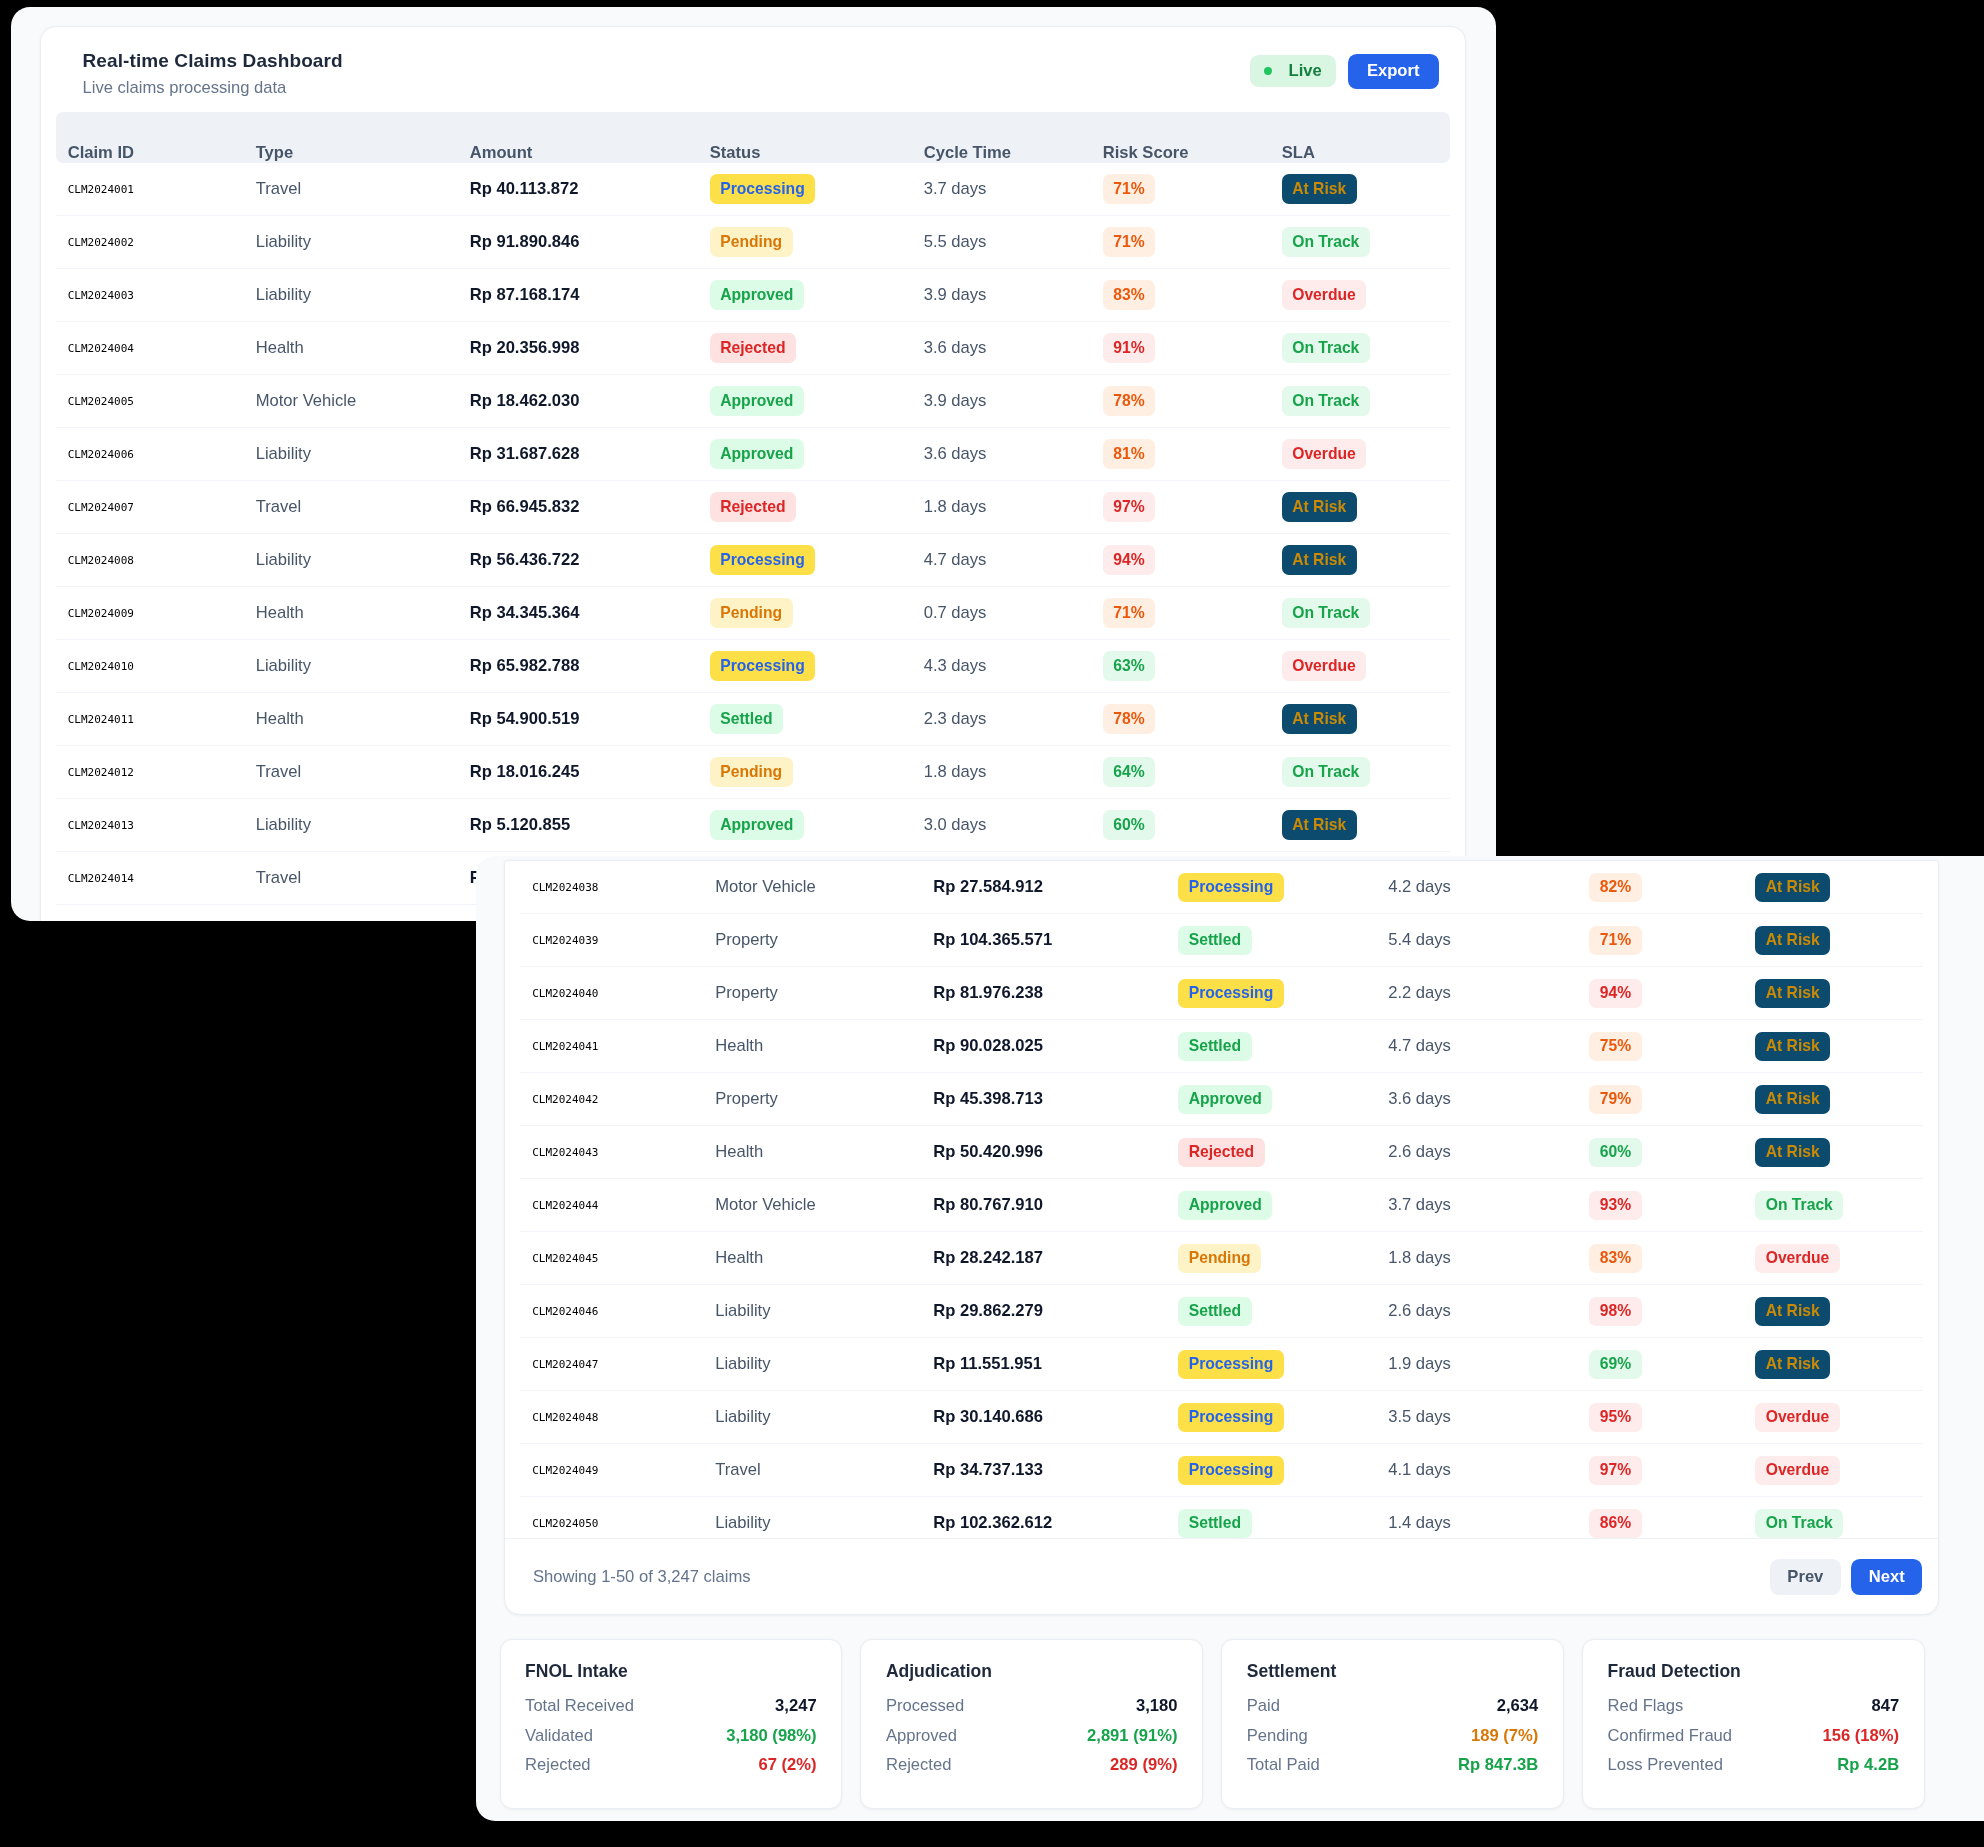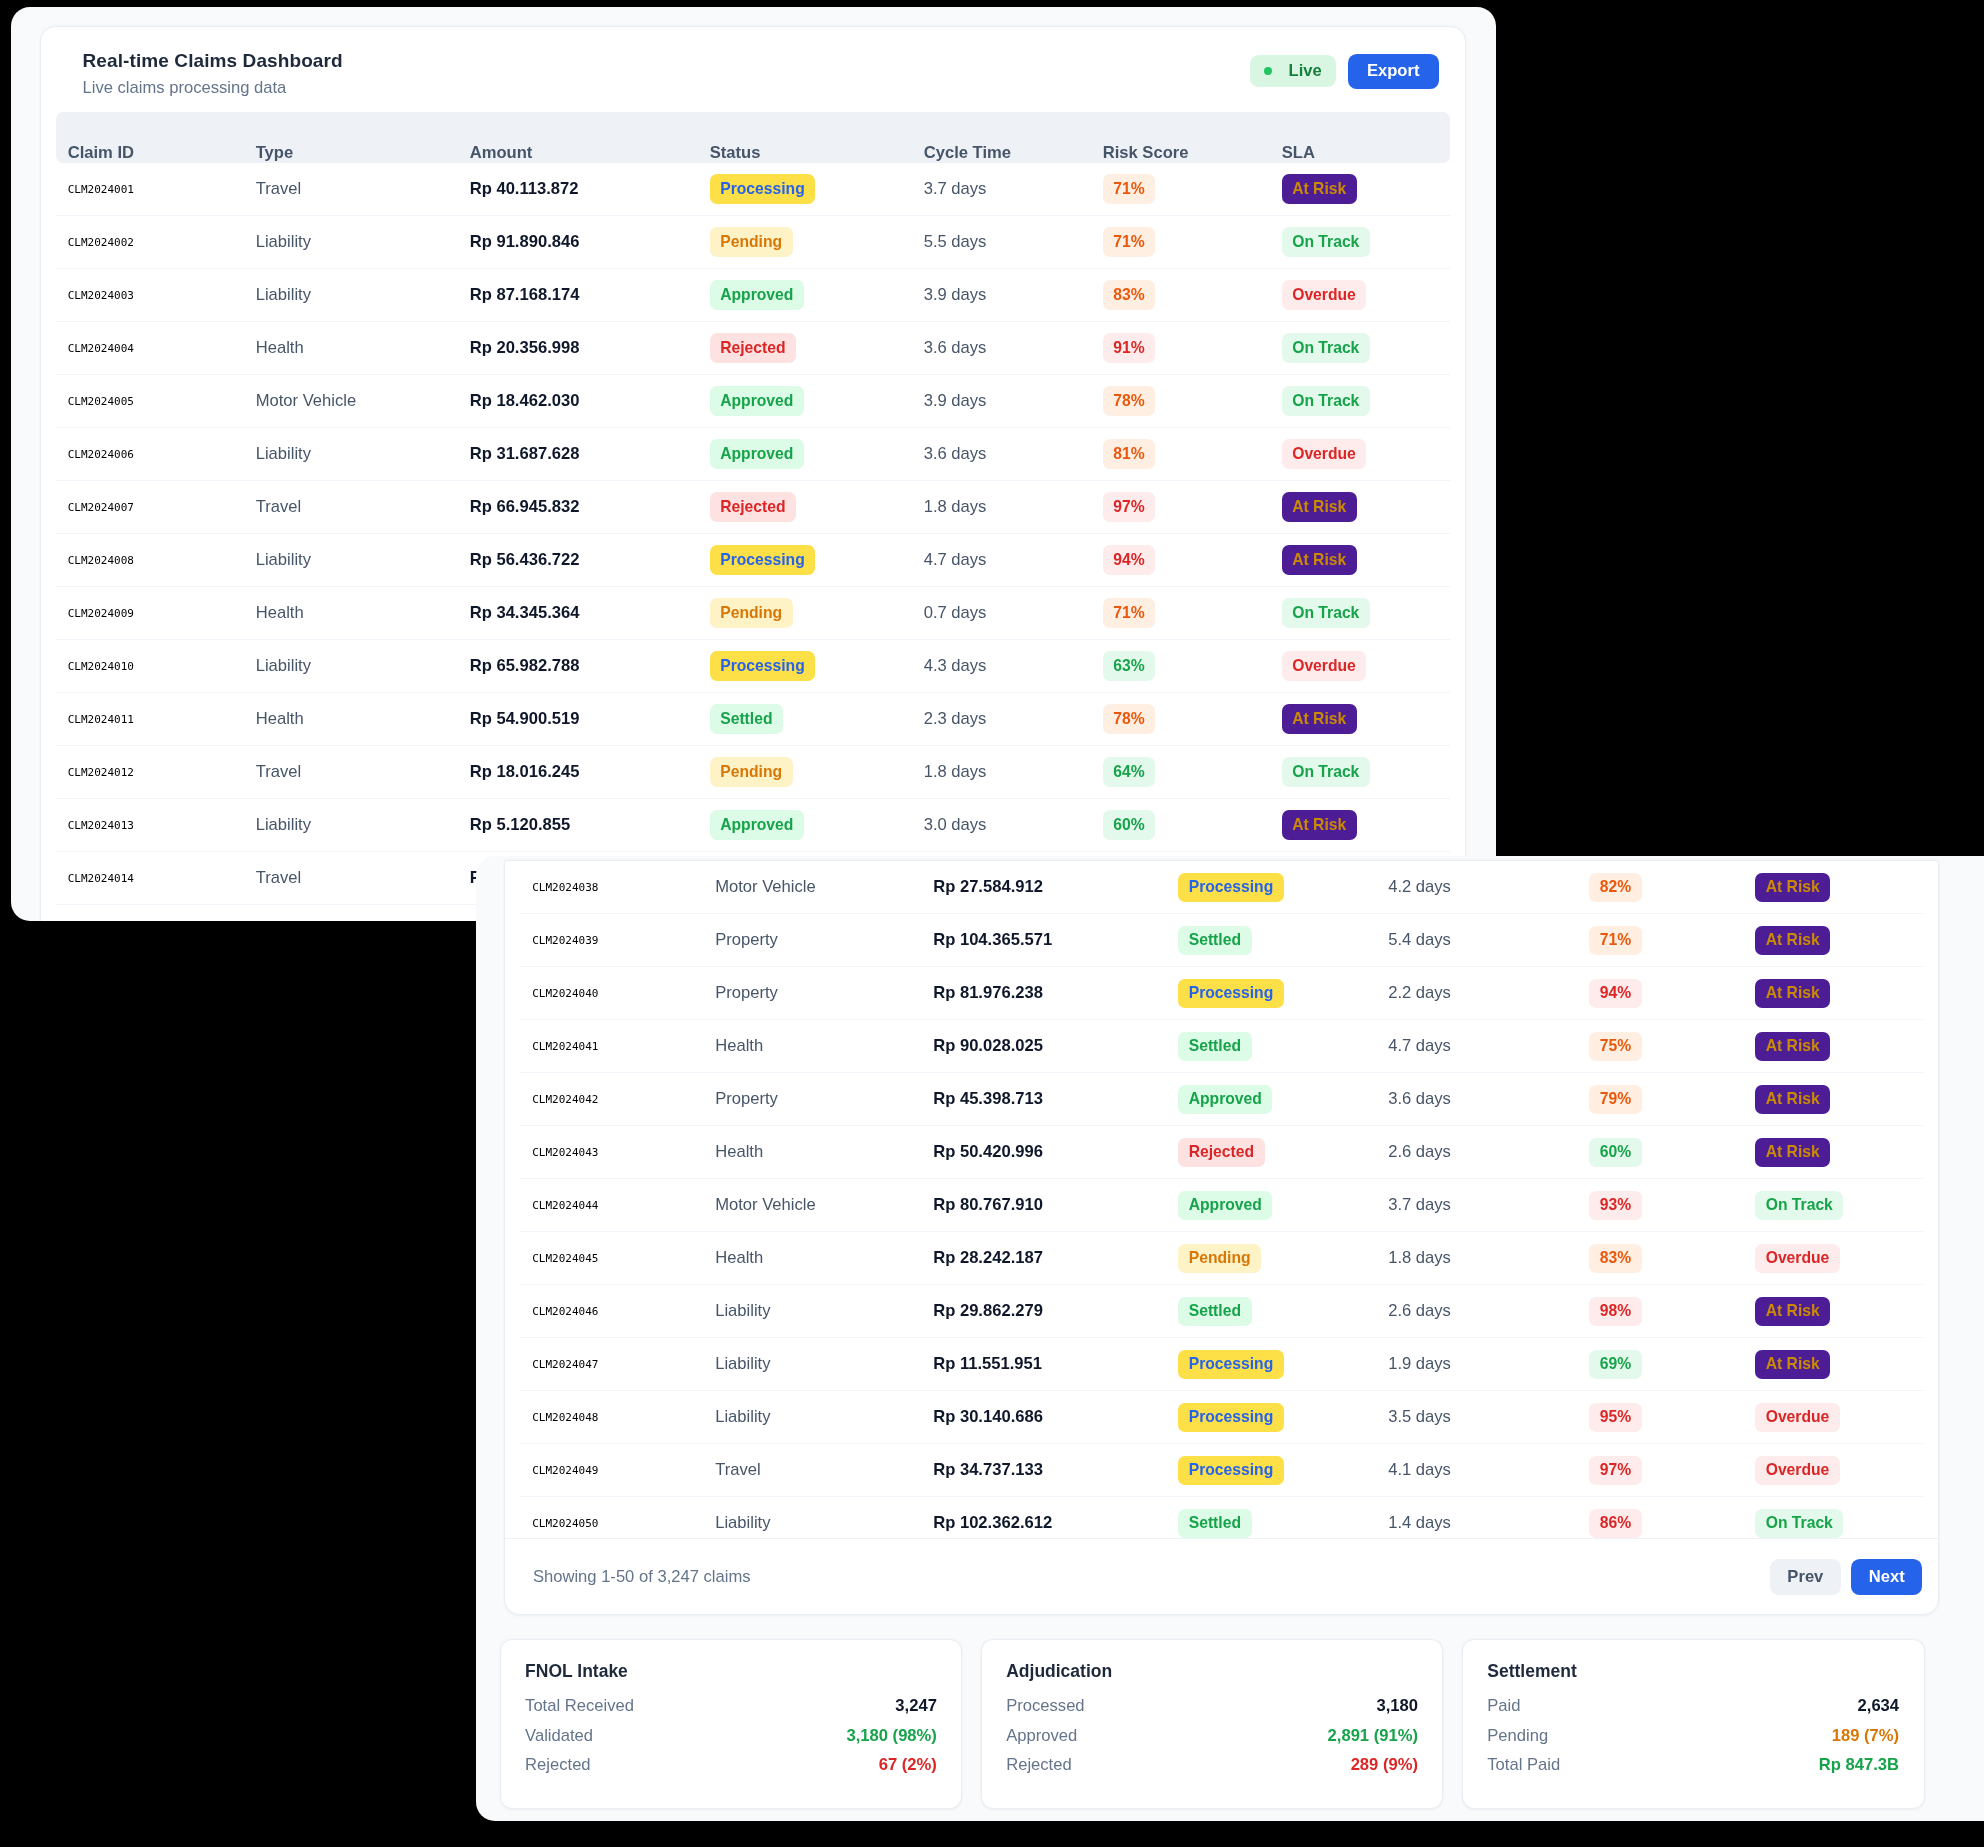--- a/index.html
+++ b/index.html
@@ -39,21 +39,21 @@
   .c-cycle{font-size:16.6px;color:#475569;}
 
   .pill{display:inline-block;font-size:15.7px;font-weight:600;padding:5.2px 10.5px;border-radius:7px;line-height:1.2;}
   .st-blue{color:#2563eb;background:#fde047;}
   .st-amber{color:#d97706;background:#fef3c7;}
   .st-green{color:#16a34a;background:#dcfce7;}
   .st-red{color:#dc2626;background:#fee2e2;}
   .risk-green{color:#16a34a;background:#e3f9eb;font-weight:700;}
   .risk-orange{color:#ea580c;background:#ffefe2;font-weight:700;}
   .risk-red{color:#dc2626;background:#feebeb;font-weight:700;}
-  .sla-amber{color:#ca8a04;background:#4c1d95;font-weight:700;}
+  .sla-amber{color:#ca8a04;background:#0c4a6e;font-weight:700;}
   .sla-green{color:#16a34a;background:#e3f9eb;font-weight:700;}
   .sla-red{color:#dc2626;background:#feebeb;font-weight:700;}
 
   
   .tfoot{position:absolute;left:0;right:0;bottom:0;height:75px;border-top:1.7px solid #eef1f5;
          display:flex;align-items:center;justify-content:space-between;padding:0 15.7px;}
   .showing{font-size:16.6px;color:#64748b;padding-left:12.2px;}
   .pager{display:flex;gap:10.5px;}
   .prev{background:#eef2f6;color:#475569;font-weight:600;font-size:16.6px;padding:7.9px 17.5px;
         border-radius:8.7px;border:none;font-family:inherit;cursor:pointer;}
@@ -411,17 +411,32 @@
           </div>
           <div class="srow">
             <span class="slabel">Pending</span>
             <span class="svalue v-amber">189 (7%)</span>
           </div>
           <div class="srow">
             <span class="slabel">Total Paid</span>
             <span class="svalue v-green">Rp 847.3B</span>
           </div>
         </div>
+        <div class="scard">
+          <div class="scard-title">Fraud Detection</div>
+          <div class="srow">
+            <span class="slabel">Red Flags</span>
+            <span class="svalue v-dark">847</span>
+          </div>
+          <div class="srow">
+            <span class="slabel">Confirmed Fraud</span>
+            <span class="svalue v-red">156 (18%)</span>
+          </div>
+          <div class="srow">
+            <span class="slabel">Loss Prevented</span>
+            <span class="svalue v-green">Rp 4.2B</span>
+          </div>
+        </div>
       </div>
   </div>
 
 </div>
 
 
 </body></html>

